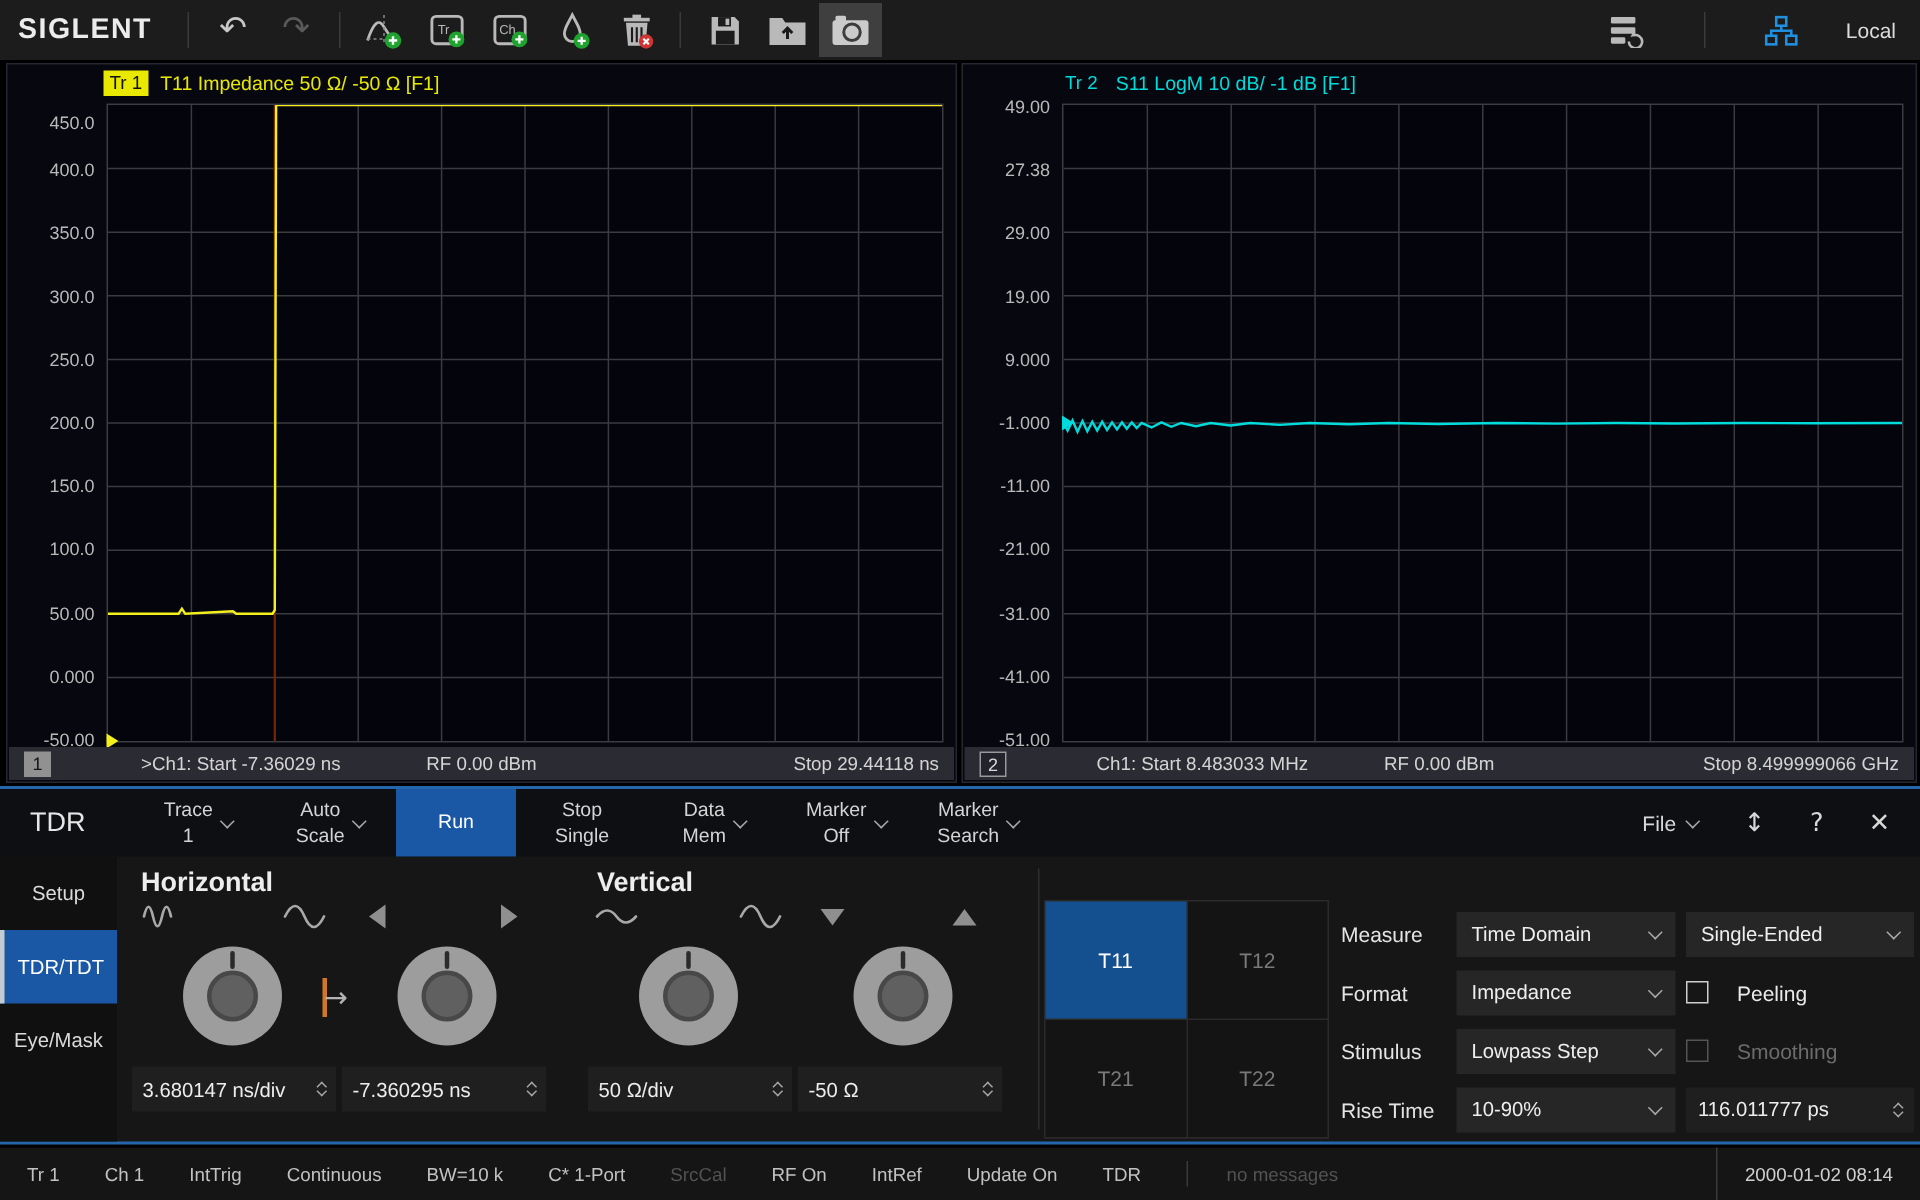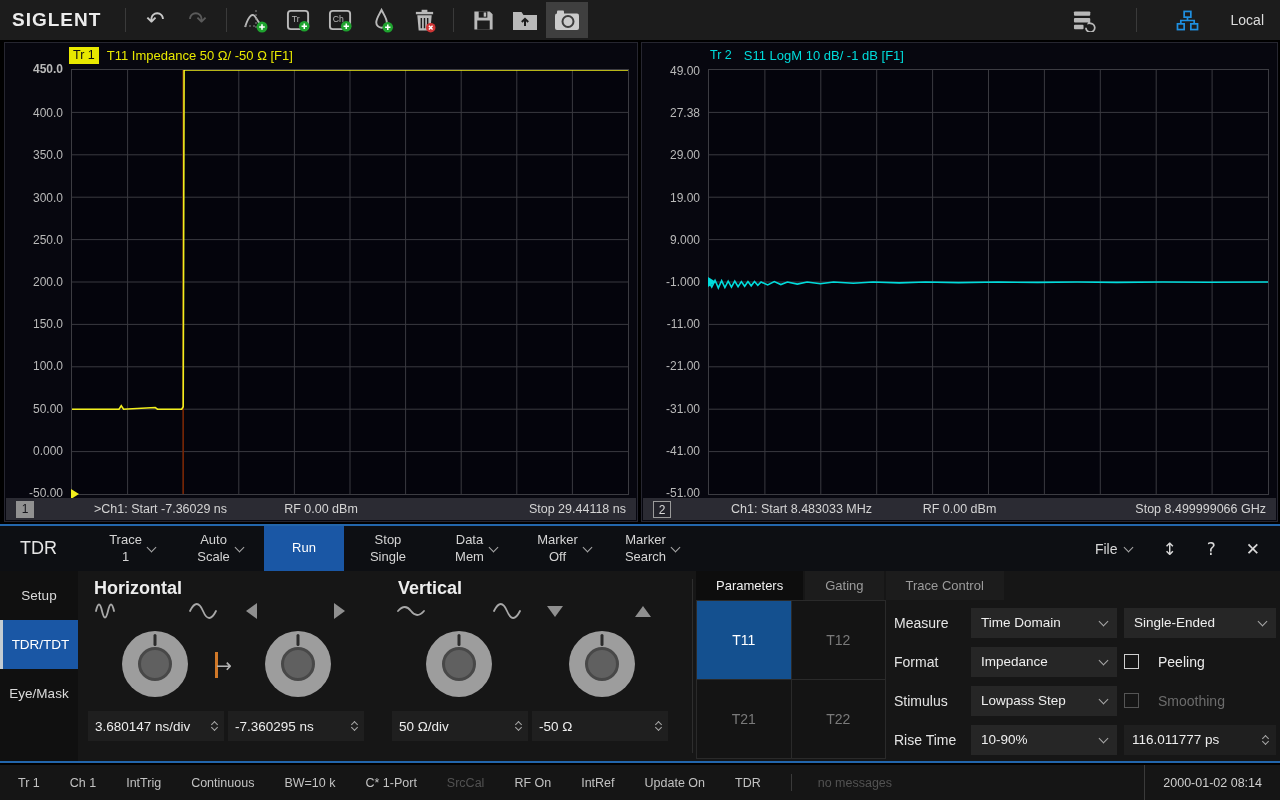--- a/index.html
+++ b/index.html
@@ -229,21 +229,21 @@
 
 <div class="charts">
 
   <div class="chart-panel" id="chart1">
     <div class="chart-header">
       <span class="tr-badge">Tr 1</span>
       <span class="chart-title">T11 Impedance 50 Ω/ -50 Ω [F1]</span>
     </div>
     <div class="chart-body">
       <div class="y-axis">
-          <div class="ytick" style="top: 0; font-weight: bold;">450.0</div>
+          <div class="ytick" style="top: 13px;">450.0</div>
           <div class="ytick" style="top: 44.2px;">400.0</div>
           <div class="ytick" style="top: 86.4px;">350.0</div>
           <div class="ytick" style="top: 128.6px;">300.0</div>
           <div class="ytick" style="top: 170.8px;">250.0</div>
           <div class="ytick" style="top: 213px;">200.0</div>
           <div class="ytick" style="top: 255.2px;">150.0</div>
           <div class="ytick" style="top: 297.4px;">100.0</div>
           <div class="ytick" style="top: 339.6px;">50.00</div>
           <div class="ytick" style="top: 381.8px;">0.000</div>
           <div class="ytick" style="top: 424px;">-50.00</div>
@@ -486,25 +486,20 @@
           <span class="spin-arrows">
               <i class="chev up sm"></i>
               <i class="chev down sm"></i>
             </span>
         </div>
       </div>
 
       <div class="gdivider"></div>
 
       <div class="p-group">
-        <div class="tabs">
-          <div class="tab active">Parameters</div>
-          <div class="tab">Gating</div>
-          <div class="tab">Trace Control</div>
-        </div>
         <div class="p-content">
           <div class="t-matrix">
             <div class="t-cell active">T11</div>
             <div class="t-cell">T12</div>
             <div class="t-cell">T21</div>
             <div class="t-cell">T22</div>
           </div>
           <div class="p-rows">
             <div class="p-label">Measure</div>
             <div class="dropdown">

